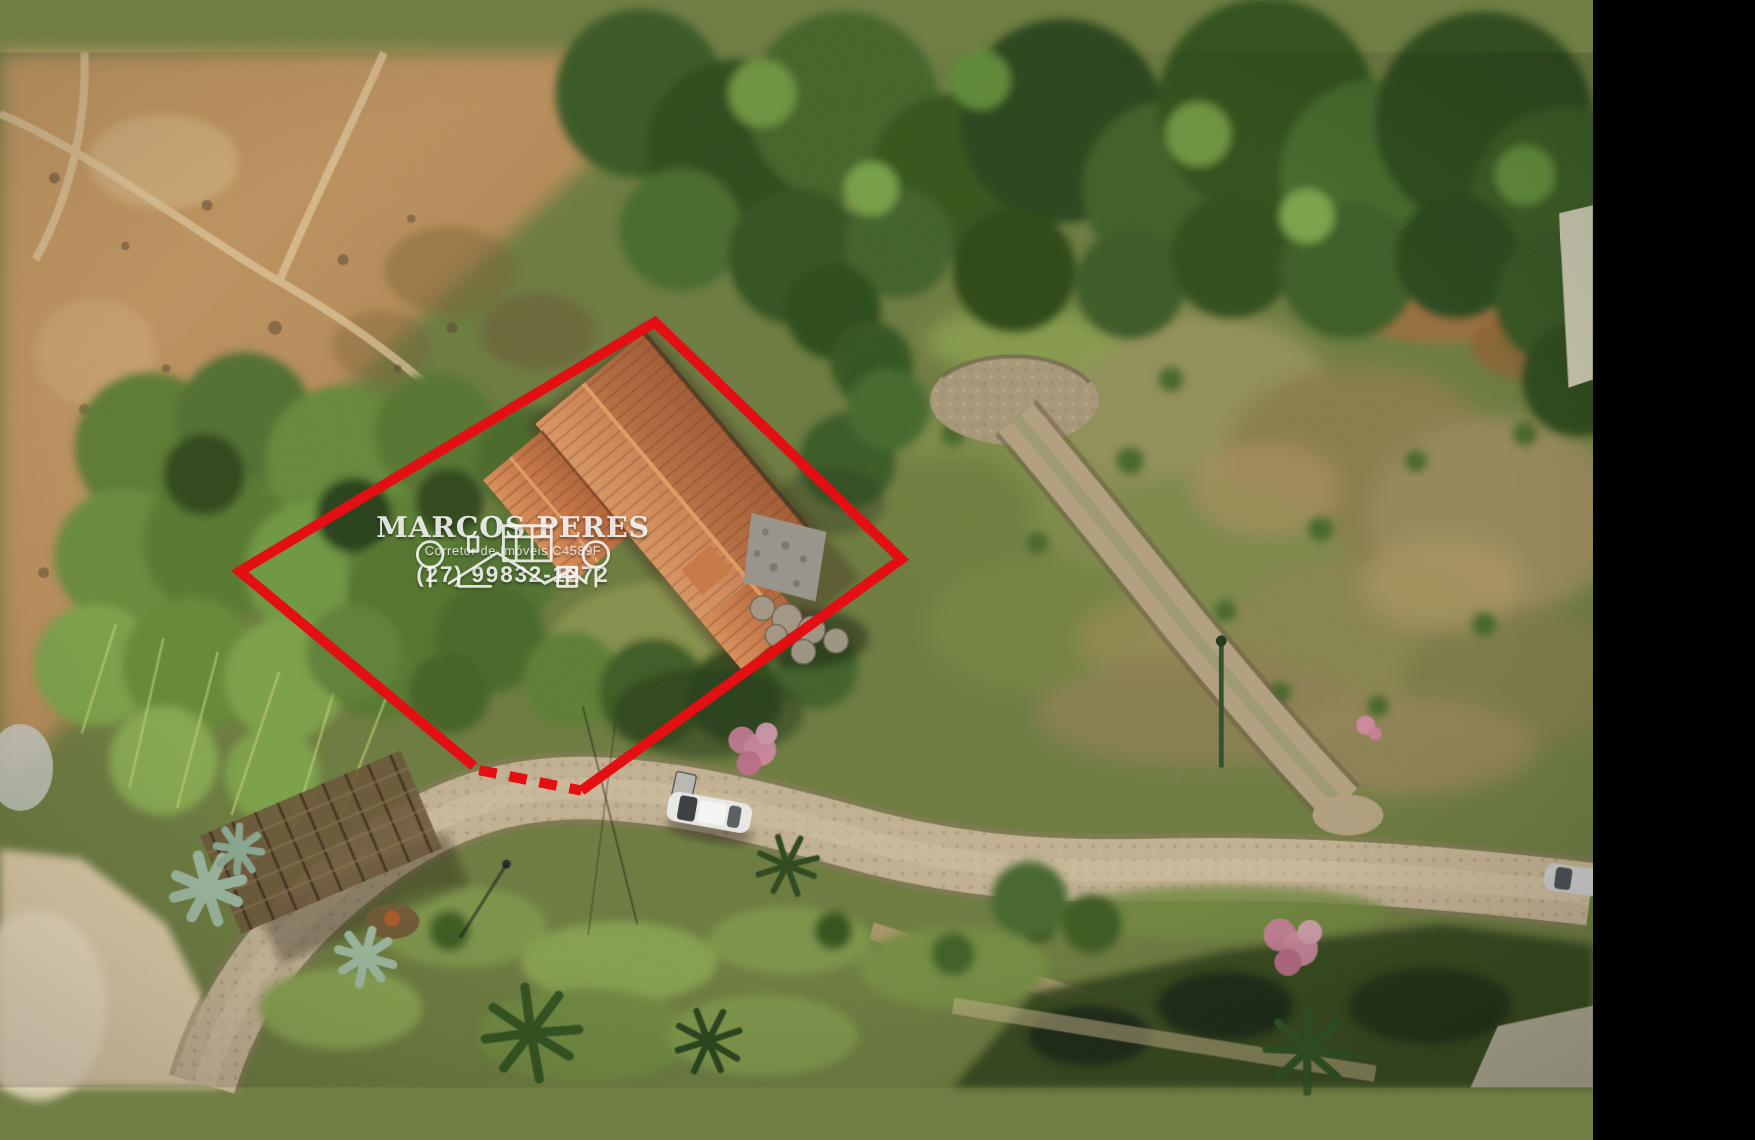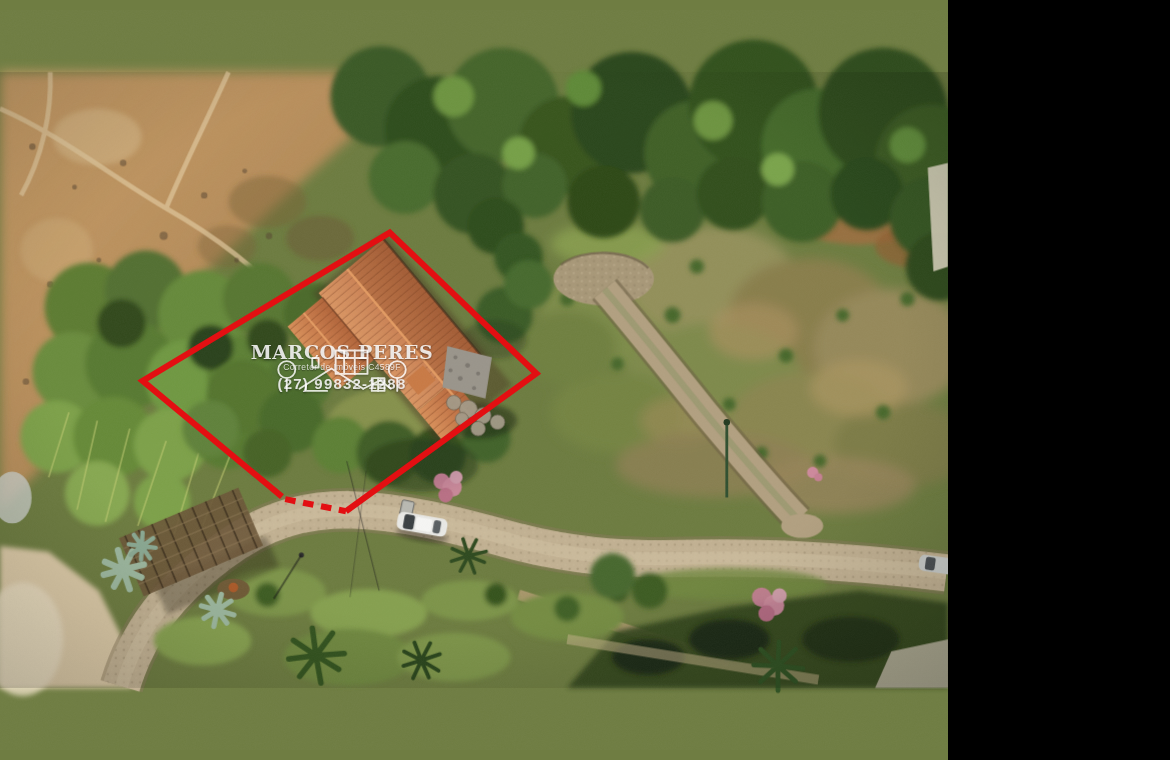--- a/index.html
+++ b/index.html
@@ -1,16 +1,16 @@
 <!DOCTYPE html>
 <html><head>
 <meta charset="utf-8">
 <style>
   html,body{margin:0;padding:0;background:#000;}
-  #stage{position:relative;width:948px;height:760px;overflow:hidden;background:#6f7d42;
+  #stage{position:relative;width:1062px;height:760px;overflow:hidden;background:#6f7d42;
          font-family:"Liberation Sans",sans-serif;}
   #stage svg{position:absolute;left:0;top:0;width:100%;height:100%;display:block;}
   
   .watermark{position:absolute;left:222px;top:342px;width:240px;text-align:center;
              pointer-events:none;z-index:5;}
   .wm-logo{display:block;margin:0 auto 1px auto;opacity:.82;
            filter:drop-shadow(0 1px 1px rgba(0,0,0,.35));}
   .wm-name{font-family:"DejaVu Serif",serif;font-weight:bold;font-size:19px;line-height:20px;
            letter-spacing:.5px;color:rgba(255,255,255,.86);
            text-shadow:0 1px 2px rgba(0,0,0,.45);}
@@ -386,16 +386,16 @@
       <rect x="36" y="15" width="6" height="9"></rect>
       <rect x="58" y="8" width="30" height="22"></rect>
       <path d="M58 15 H88 M66 8 V30 M76 8 V30"></path>
       <path d="M84 44 L100 36 L110 44"></path>
       <rect x="92" y="34" width="12" height="12"></rect>
       <path d="M92 40 H104 M98 34 V46"></path>
     </g>
   </svg>
   <div class="wm-name">MARCOS PERES</div>
   <div class="wm-sub">Corretor de Imóveis C4589F</div>
-  <div class="wm-phone">(27) 99832-1288</div>
+  <div class="wm-phone">(27) 99832-1272</div>
 </div>
 
 </div>
 
 </body></html>

